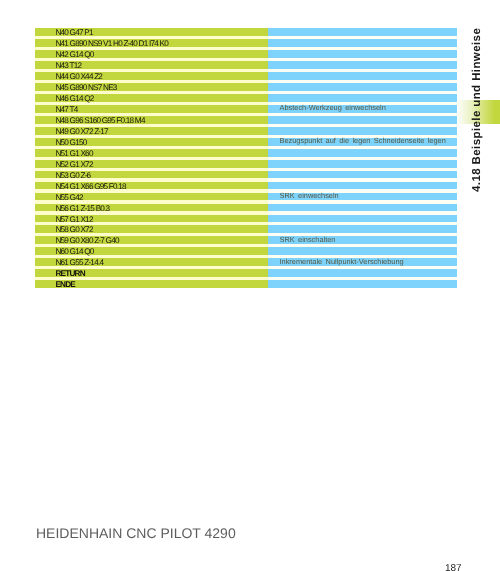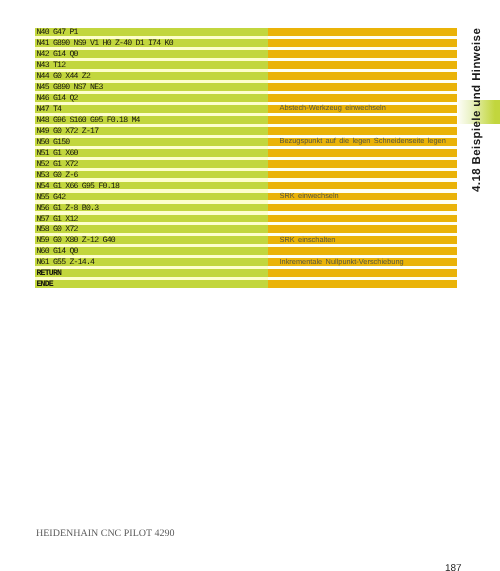--- a/index.html
+++ b/index.html
@@ -56,51 +56,51 @@
   }
   .crow {
     position: relative;
     height: 7.8px;
     margin-bottom: 3.16px;
     display: flex;
   }
   .ccode {
     width: 232.3px;
     background: #c2d63d;
-    font-family: Liberation Mono, monospace;
+    font-family: Liberation Sans, sans-serif;
     font-size: 8.2px;
     line-height: 9.2px;
     color: #15150d;
-    padding-left: 1px;
+    padding-left: 20px;
     box-sizing: border-box;
     white-space: pre;
     letter-spacing: -0.78px;
   }
   .ccode.bold { font-weight: bold; }
   .ccomment {
     flex: 1;
-    background: #eab308;
+    background: #7dd3fc;
     font-family: "Liberation Sans", sans-serif;
     font-size: 7.4px;
     line-height: 6.7px;
     color: #55563f;
     padding-left: 11.8px;
     padding-top: 0.45px;
     word-spacing: 1.29px;
     box-sizing: border-box;
     white-space: pre;
   }
 
   
   .footer-left {
     position: absolute;
     left: 36.0px; top: 529.4px;
-    font-family: Liberation Serif, serif;
+    font-family: Liberation Sans, sans-serif;
     font-stretch: condensed;
-    font-size: 10px;
+    font-size: 14px;
     line-height: 9px;
     color: #5d5d5d;
   }
   .footer-right {
     position: absolute;
     left: 445px; top: 530.4px;
     font-size: 10px;
     line-height: 8.4px;
     font-weight: normal;
     color: #222222;
@@ -174,33 +174,33 @@
       </div>
       <div class="crow">
         <div class="ccode">N54 G1 X66 G95 F0.18</div>
         <div class="ccomment"></div>
       </div>
       <div class="crow">
         <div class="ccode">N55 G42</div>
         <div class="ccomment">SRK einwechseln</div>
       </div>
       <div class="crow">
-        <div class="ccode">N56 G1 Z-8 B0.3</div>
+        <div class="ccode">N56 G1 Z-15 B0.3</div>
         <div class="ccomment"></div>
       </div>
       <div class="crow">
         <div class="ccode">N57 G1 X12</div>
         <div class="ccomment"></div>
       </div>
       <div class="crow">
         <div class="ccode">N58 G0 X72</div>
         <div class="ccomment"></div>
       </div>
       <div class="crow">
-        <div class="ccode">N59 G0 X80 Z-12 G40</div>
+        <div class="ccode">N59 G0 X80 Z-7 G40</div>
         <div class="ccomment">SRK einschalten</div>
       </div>
       <div class="crow">
         <div class="ccode">N60 G14 Q0</div>
         <div class="ccomment"></div>
       </div>
       <div class="crow">
         <div class="ccode">N61 G55 Z-14.4</div>
         <div class="ccomment">Inkrementale Nullpunkt-Verschiebung</div>
       </div>

